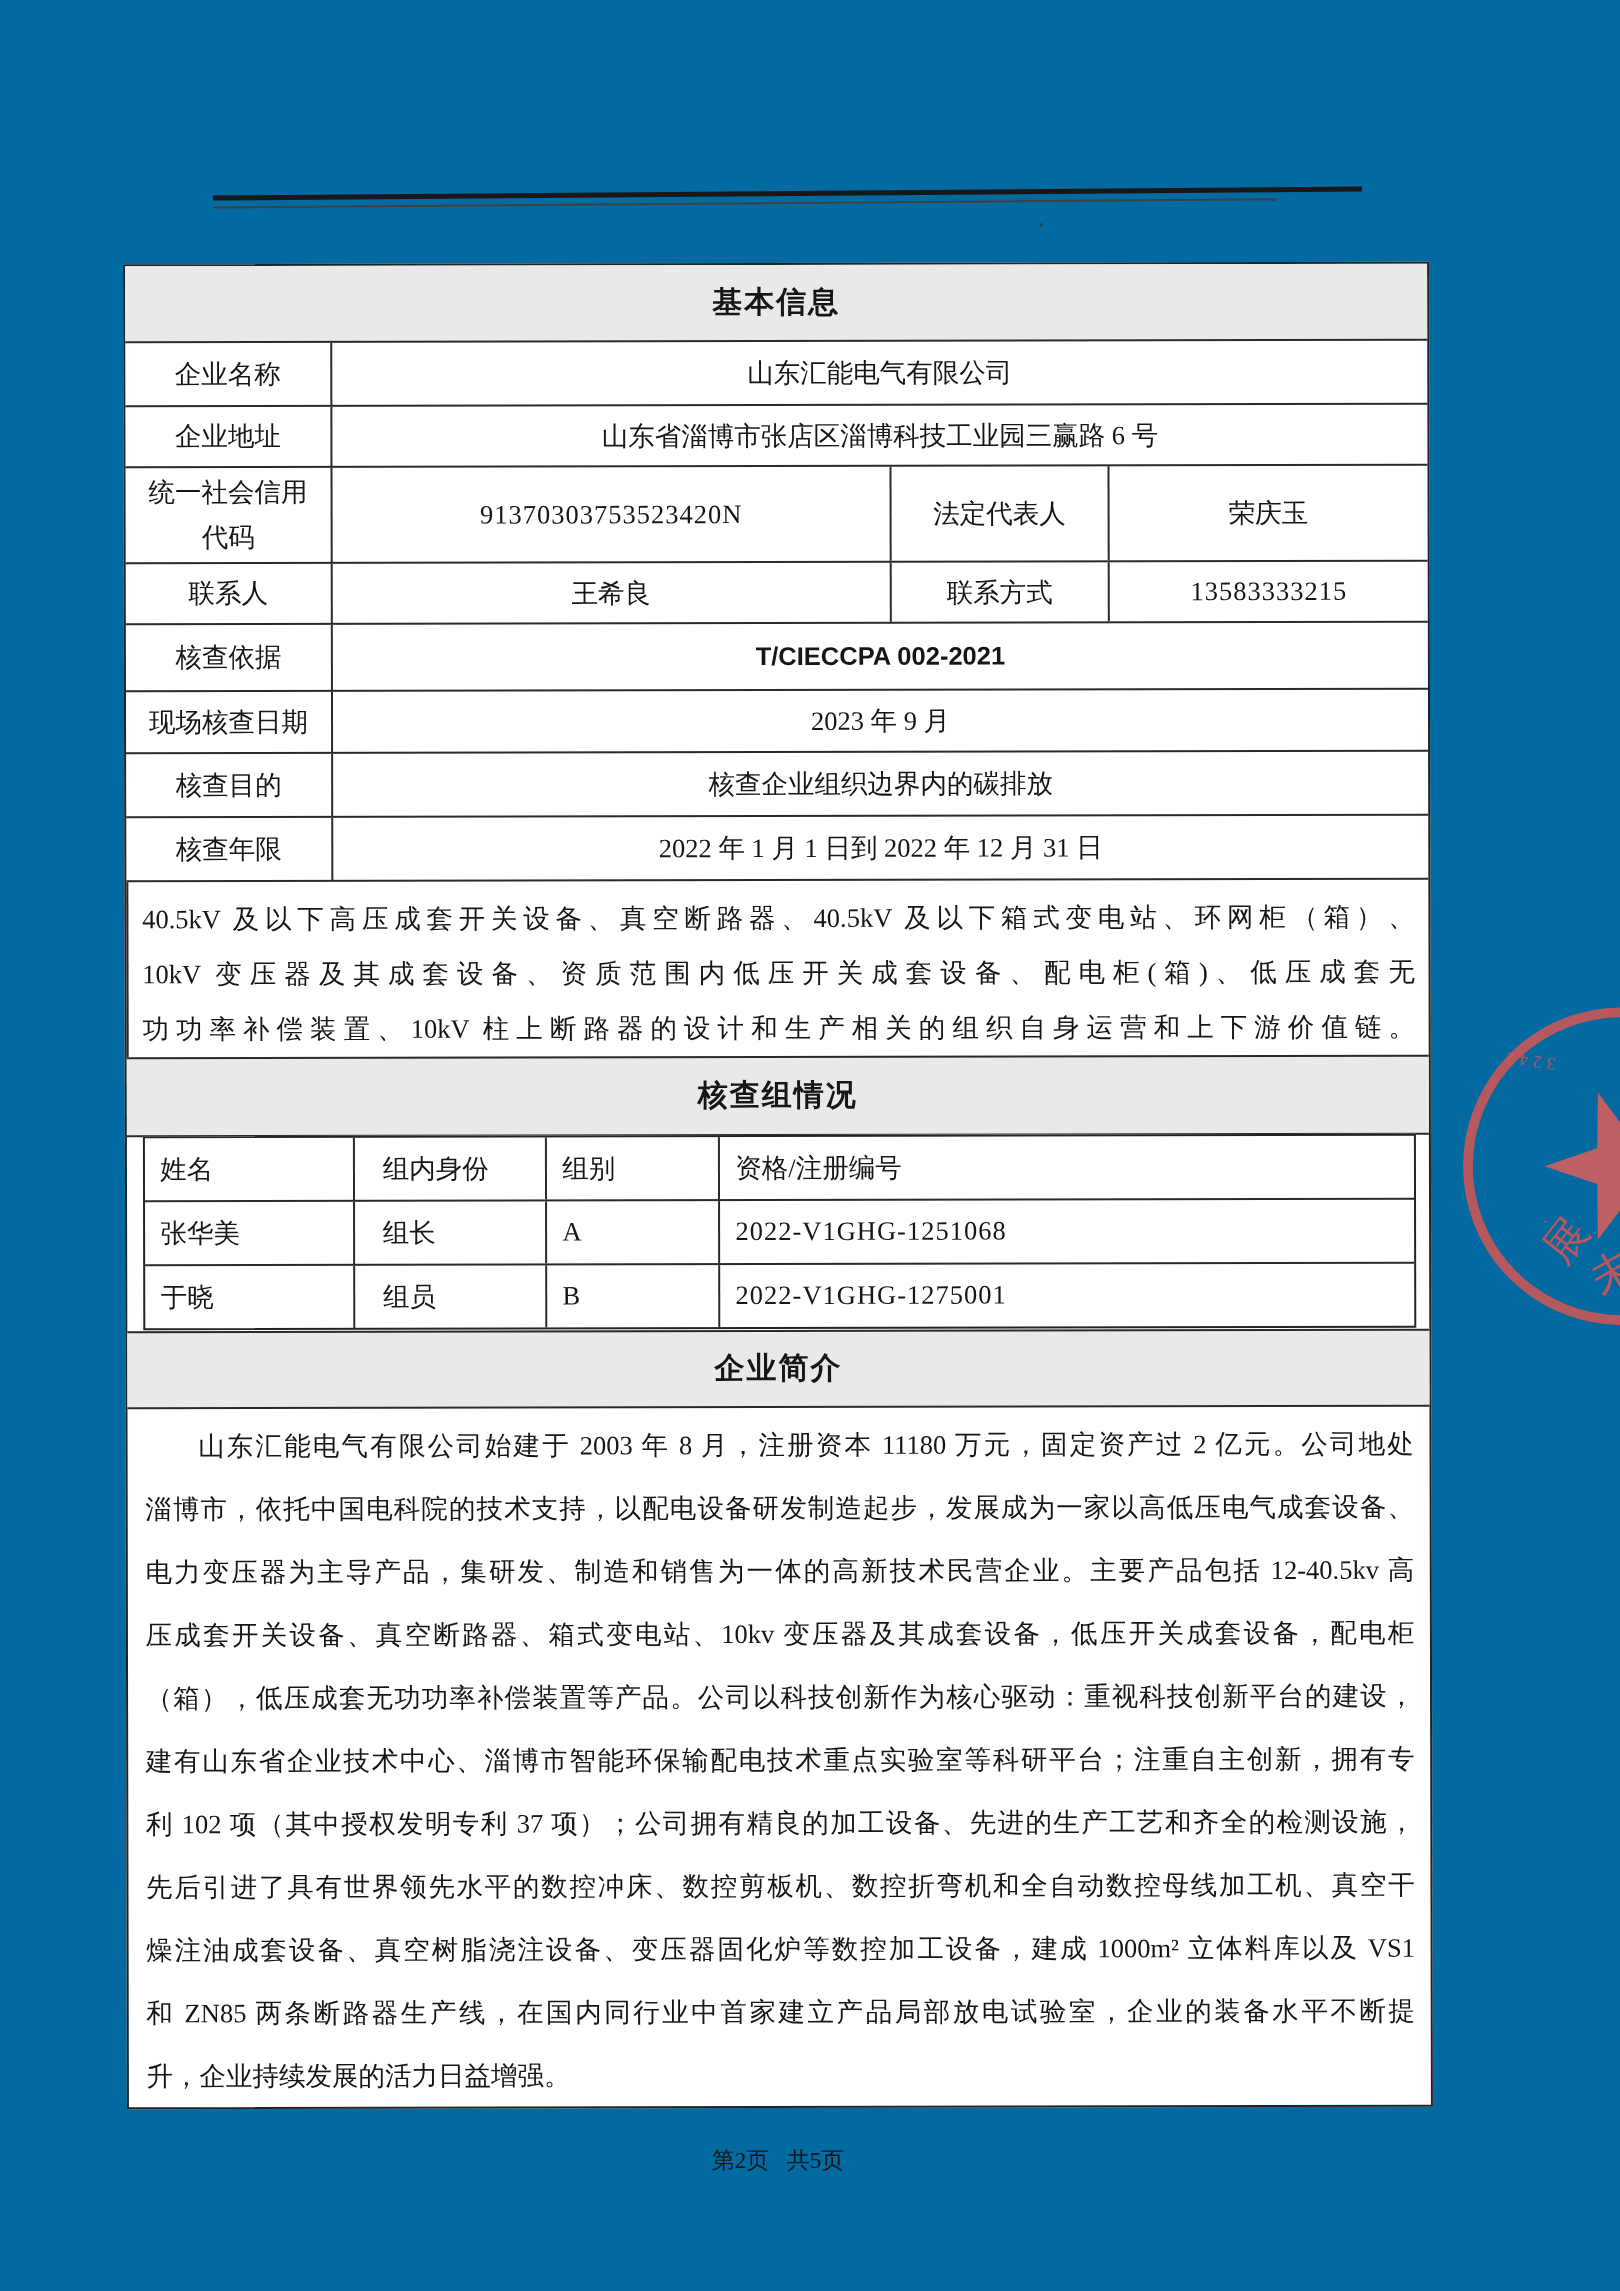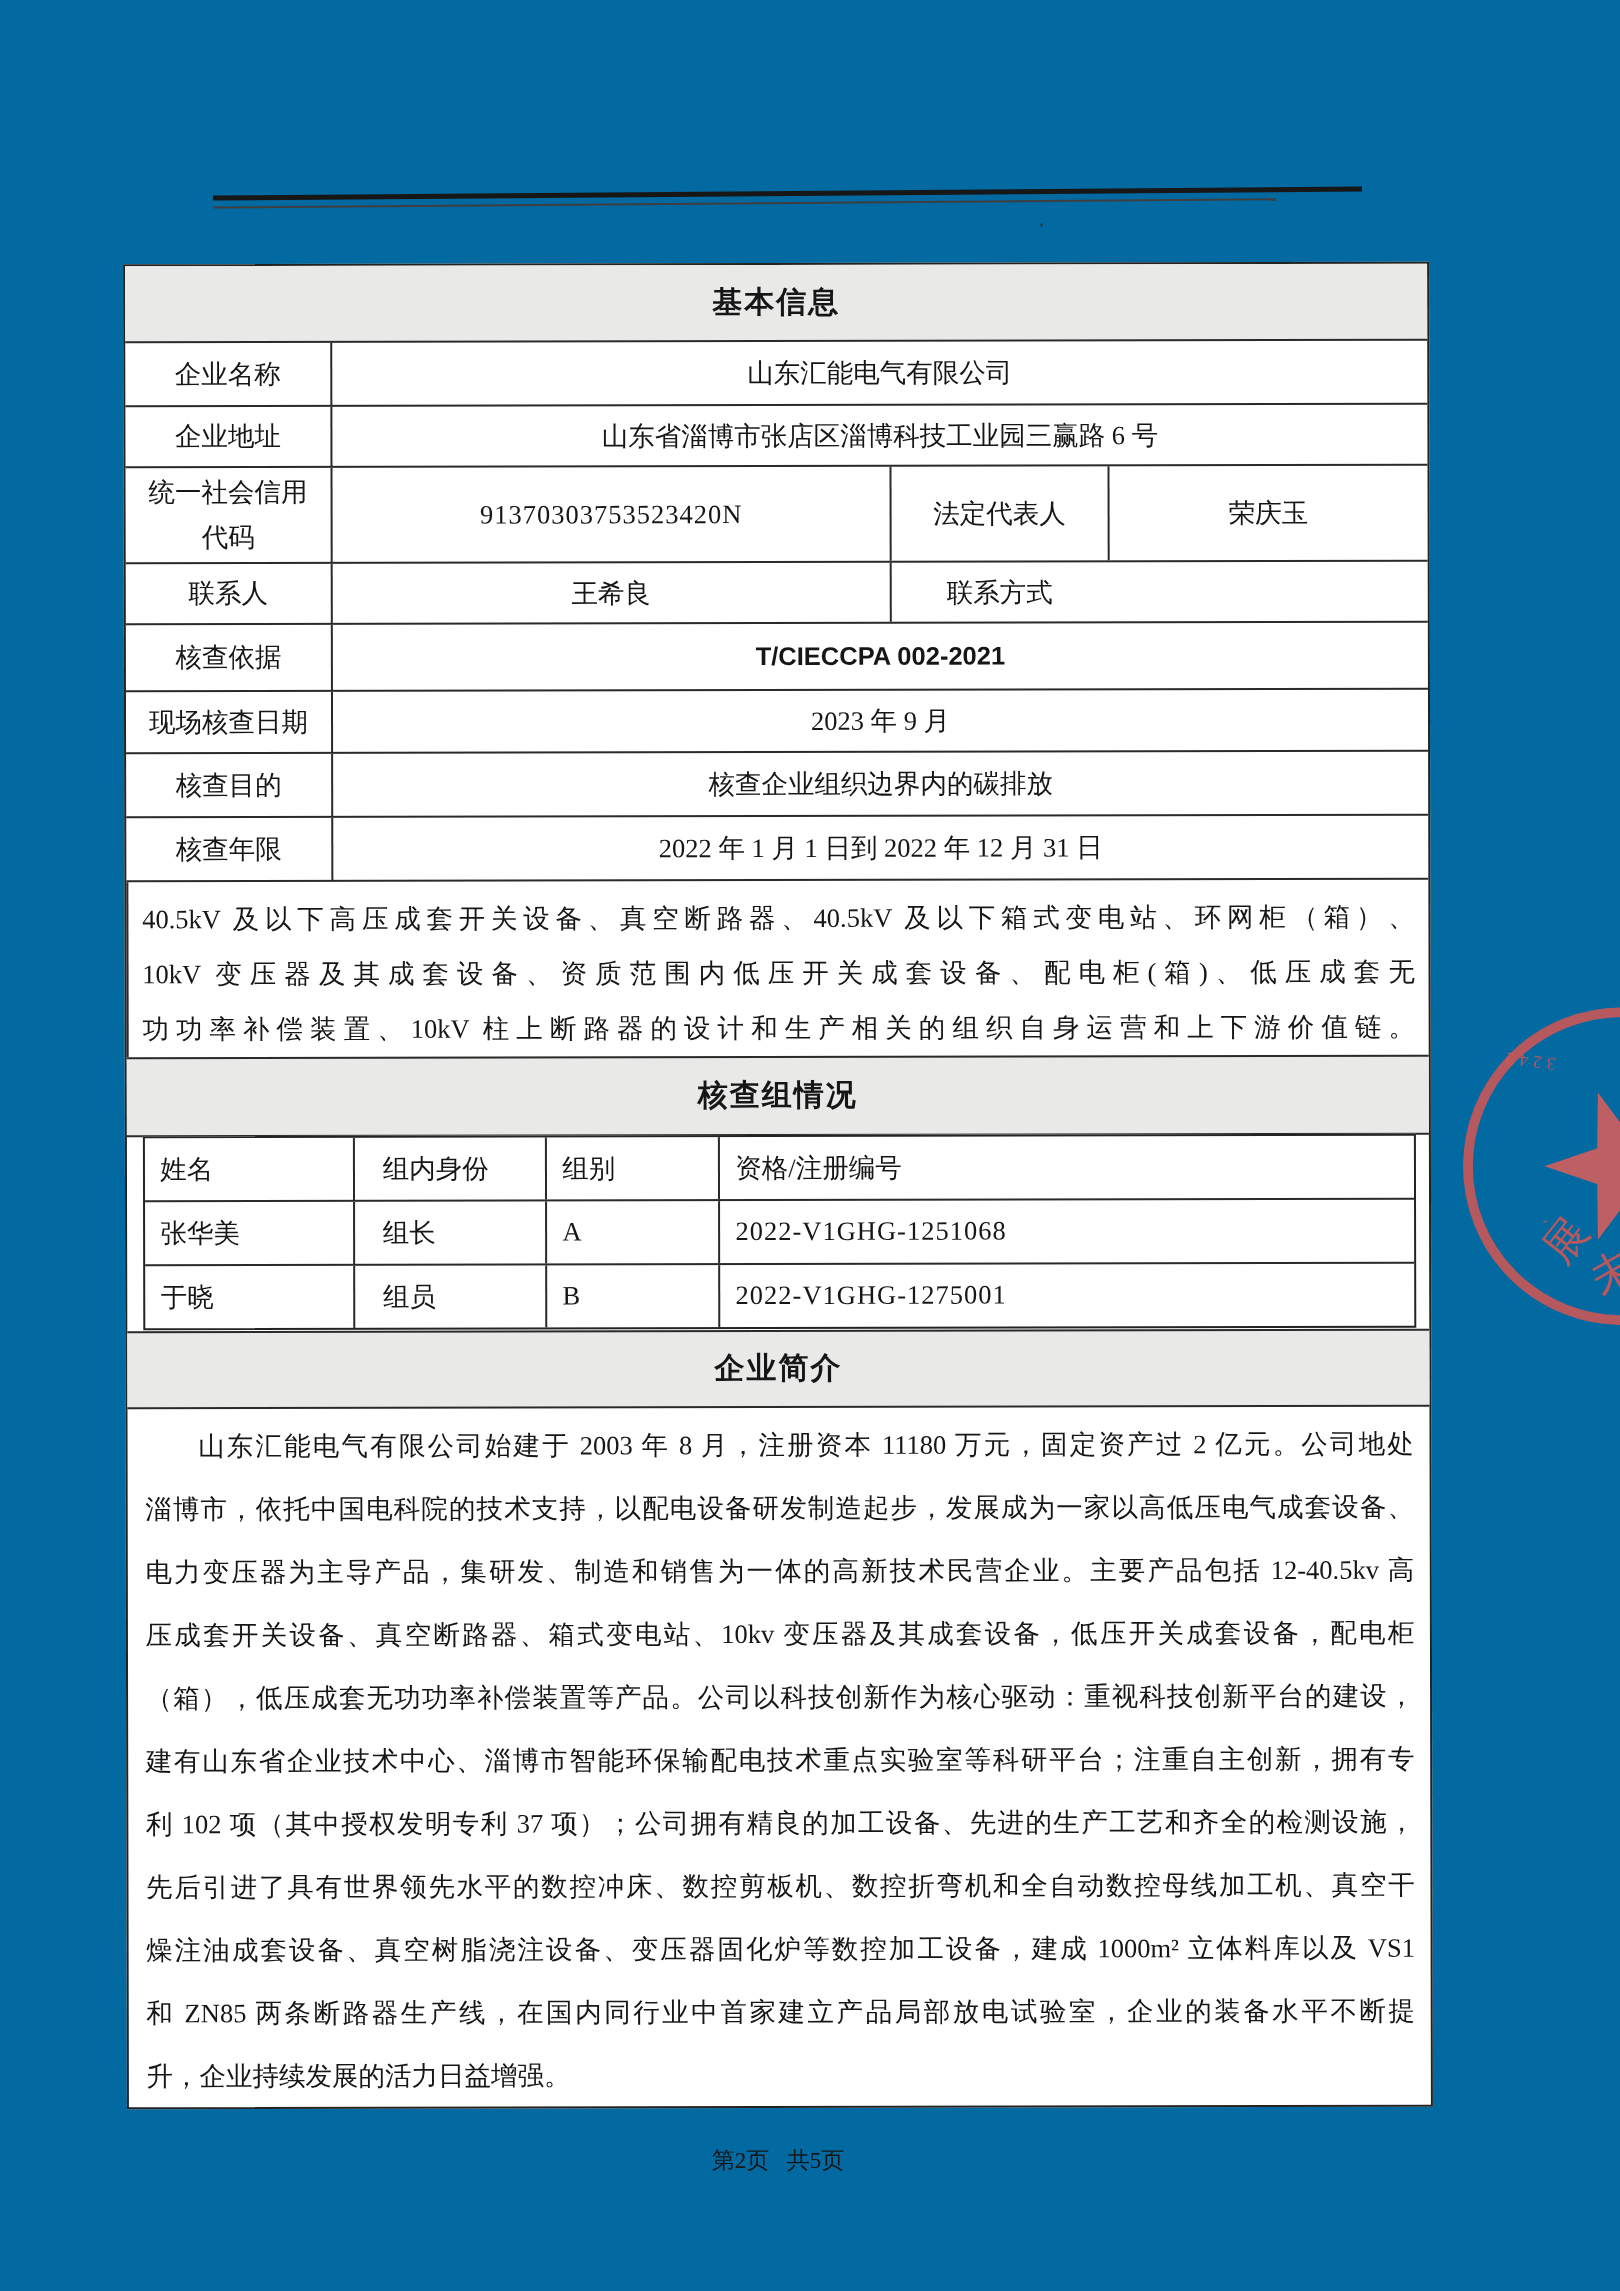--- a/index.html
+++ b/index.html
@@ -116,20 +116,23 @@
 
     <div class="row" style="flex:0 0 61px;">
       <div class="cell c-label">
         <span>联系人</span>
       </div>
       <div class="cell c-val4">
         <span>王希良</span>
       </div>
       <div class="cell c-label2">
         <span>联系方式</span>
+      </div>
+      <div class="cell c-val mono-num">
+        <span>13583333215</span>
       </div>
     </div>
 
     <div class="row" style="flex:0 0 67px;">
       <div class="cell c-label">
         <span>核查依据</span>
       </div>
       <div class="cell c-val sansval">
         <span>T/CIECCPA 002-2021</span>
       </div>

